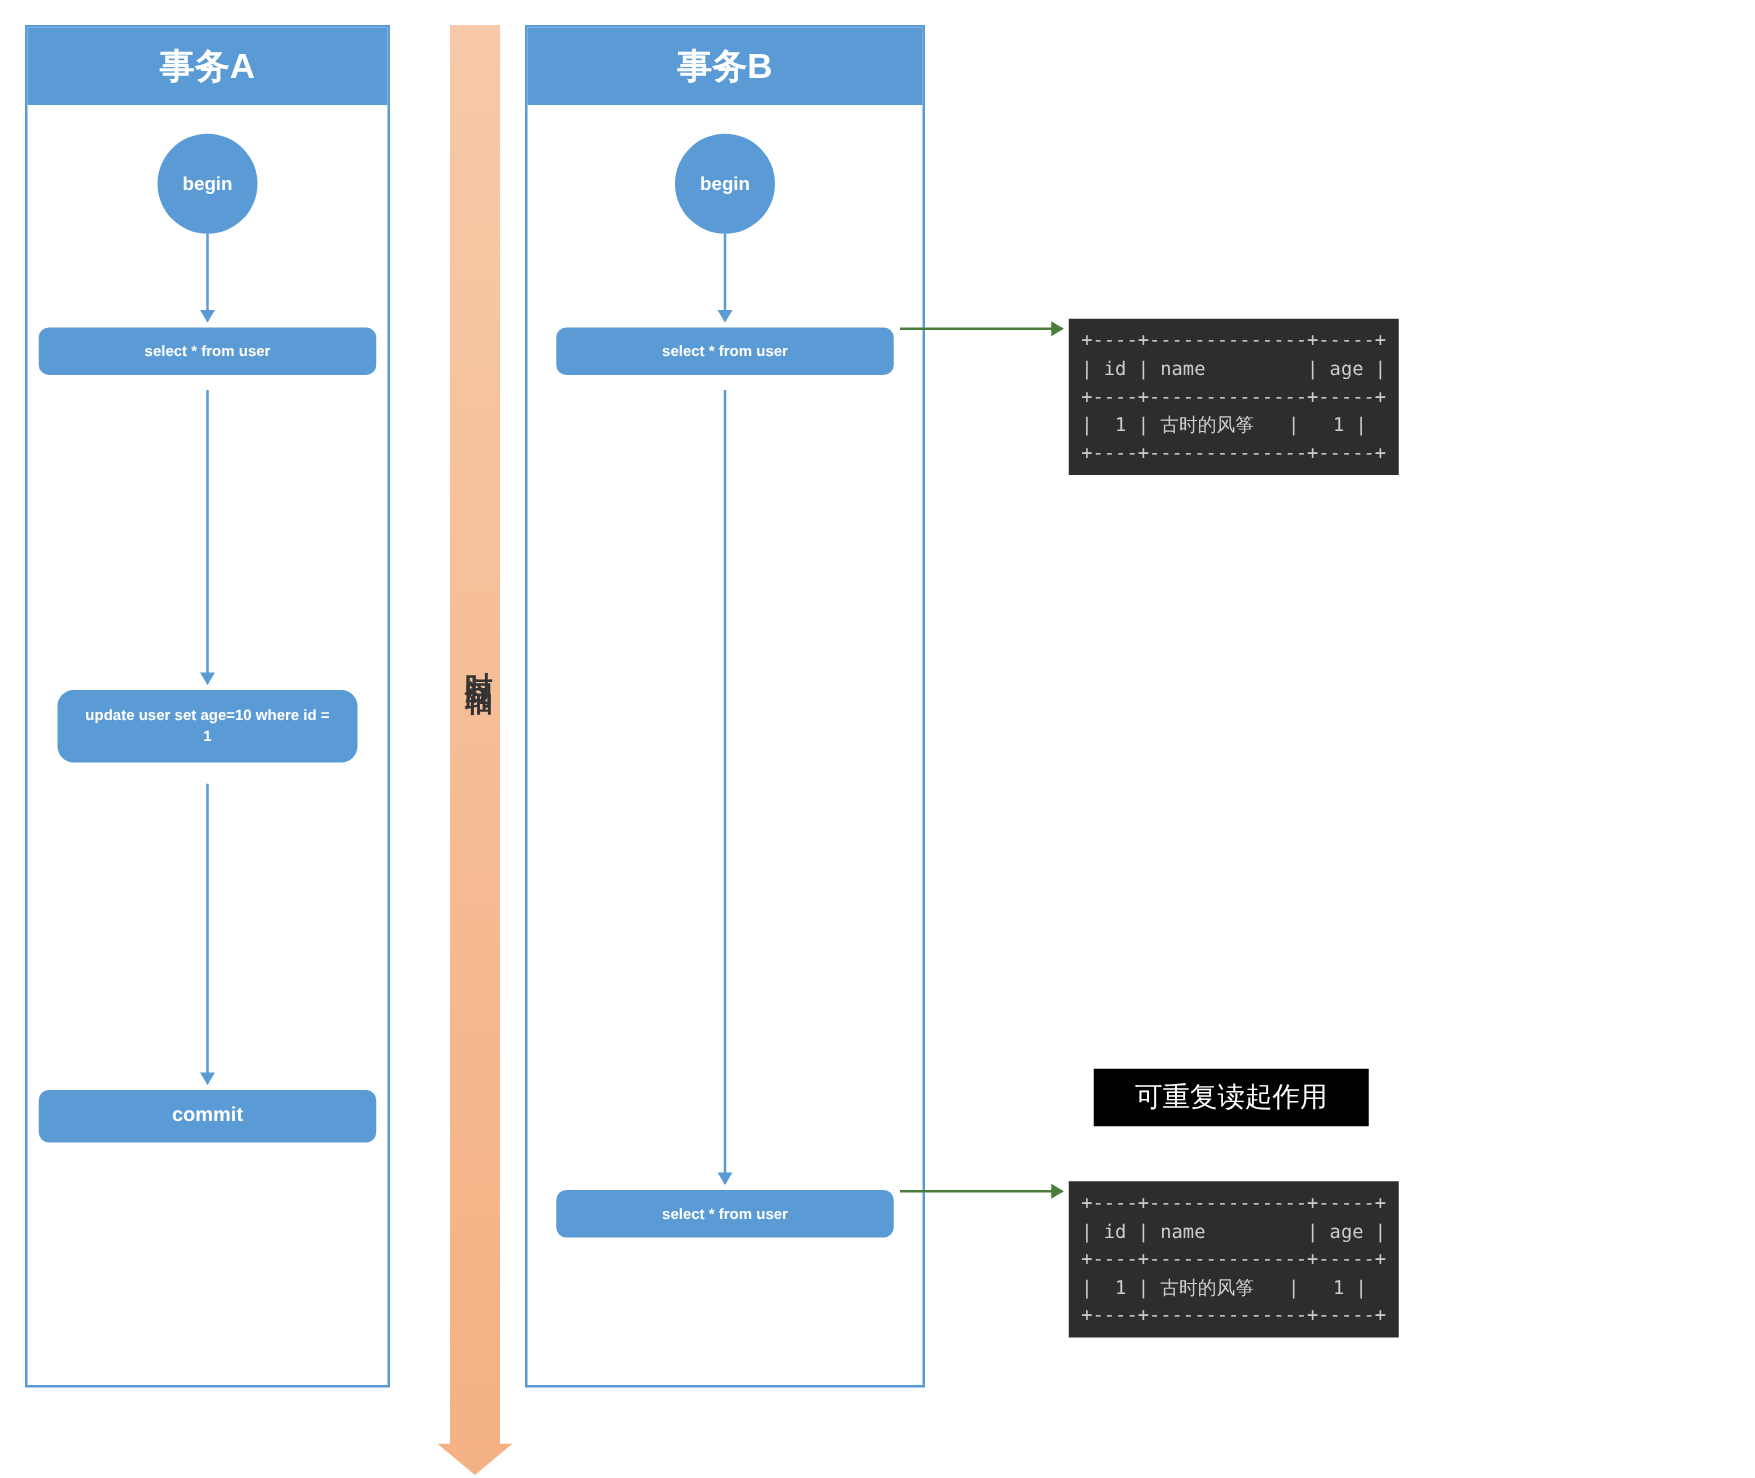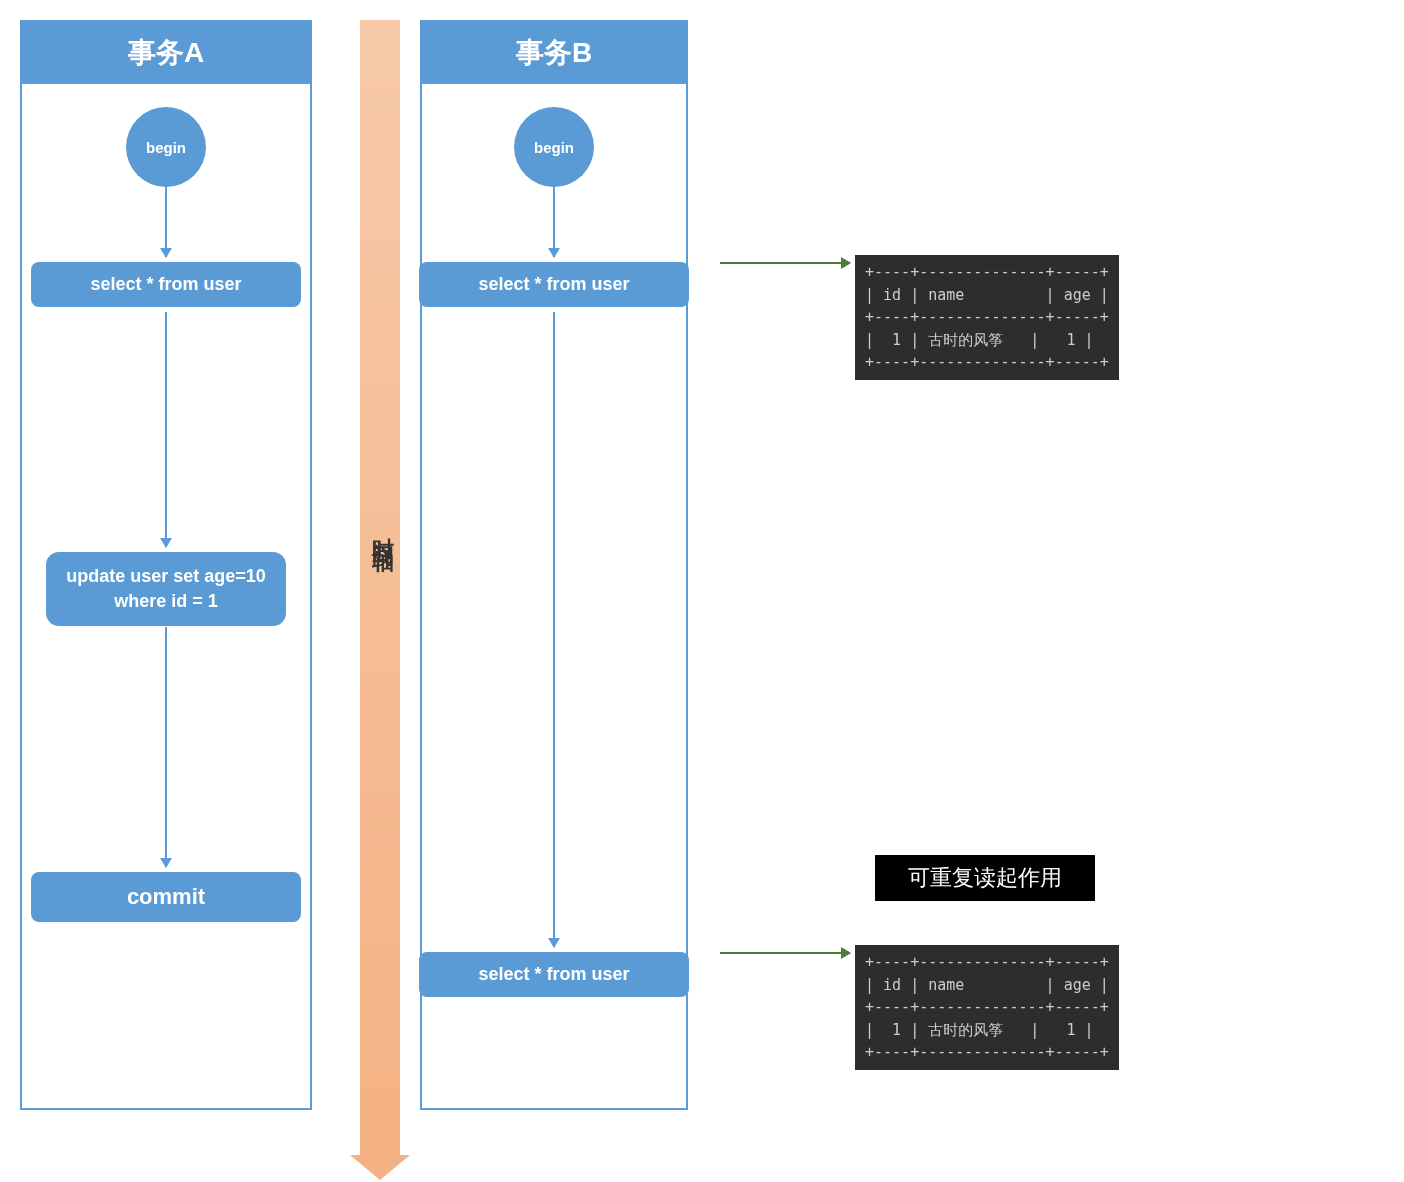--- a/index.html
+++ b/index.html
@@ -38,21 +38,21 @@
       left: 50%;
       transform: translateX(-50%);
     }
     .step-box {
       position: absolute;
       background: #5b9bd5;
       color: #fff;
       border-radius: 8px;
       padding: 12px 20px;
       text-align: center;
-      font-size: 18px;
+      font-size: 12px;
       font-weight: bold;
       left: 50%;
       transform: translateX(-50%);
       white-space: nowrap;
     }
     .step-box.multiline {
       white-space: normal;
       width: 240px;
       line-height: 1.4;
     }
@@ -144,27 +144,27 @@
 <body>
 
 <div class="transaction-box" style="left:20px; top:20px; width:292px; height:1090px;">
   <div class="transaction-header">事务A</div>
   <div class="begin-circle" style="top:85px;">begin</div>
   <div class="arrow-line" style="top:165px; height:70px;"></div>
   <div class="step-box" style="top:240px; width:270px;">select * from user</div>
   <div class="arrow-line" style="top:290px; height:235px;"></div>
   <div class="step-box multiline" style="top:530px;border-radius:13px;">update user set age=10 where id = 1</div>
   <div class="arrow-line" style="top:605px; height:240px;"></div>
-  <div class="step-box" style="top:850px; width:270px; font-size:22px;">commit</div>
+  <div class="step-box" style="top:850px; width:270px; font-size:16px;">commit</div>
 </div>
 
 <div class="timeline-arrow" style="left:360px;"></div>
 <div class="timeline-label" style="left:368px; top:520px;">时间轴</div>
 
-<div class="transaction-box" style="left:420px; top:20px; width:268px; height:1090px;">
+<div class="transaction-box" style="left:420px; top:20px; width:320px; height:1090px;">
   <div class="transaction-header">事务B</div>
   <div class="begin-circle" style="top:85px;">begin</div>
   <div class="arrow-line" style="top:165px; height:70px;"></div>
   <div class="step-box" style="top:240px; width:270px;">select * from user</div>
   <div class="arrow-line" style="top:290px; height:635px;"></div>
   <div class="step-box" style="top:930px; width:270px;">select * from user</div>
 </div>
 
 <div class="horiz-arrow" style="left:720px; top:262px; width:130px;"></div>
 <div class="horiz-arrow" style="left:720px; top:952px; width:130px;"></div>

